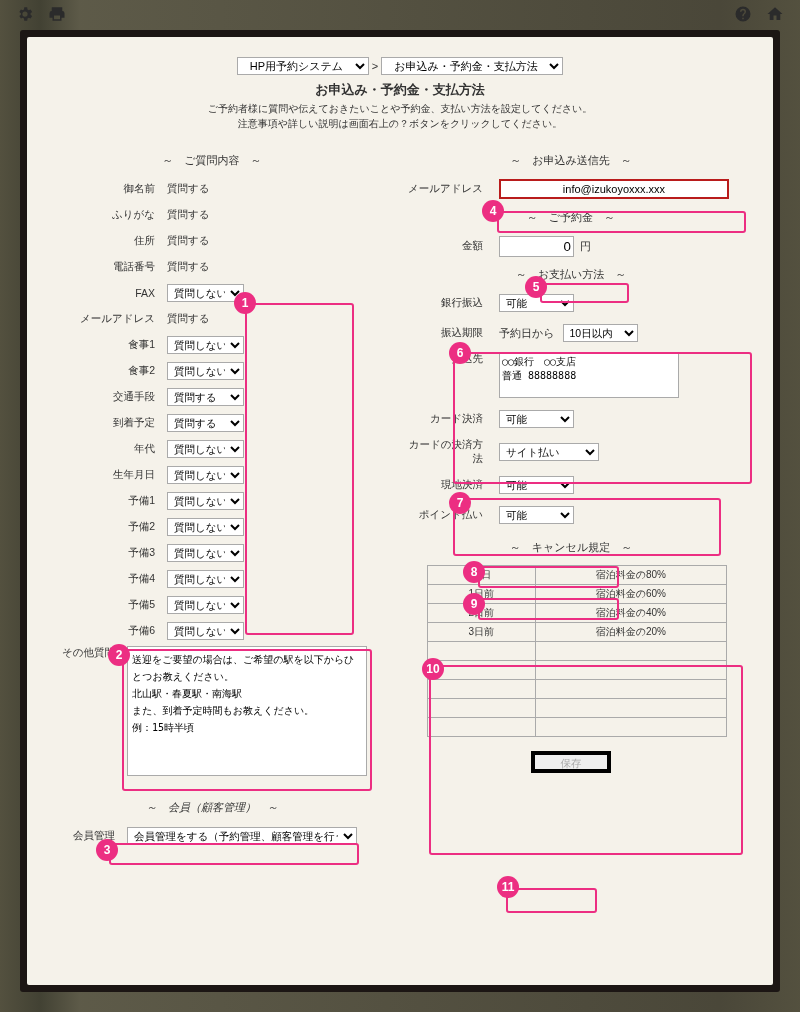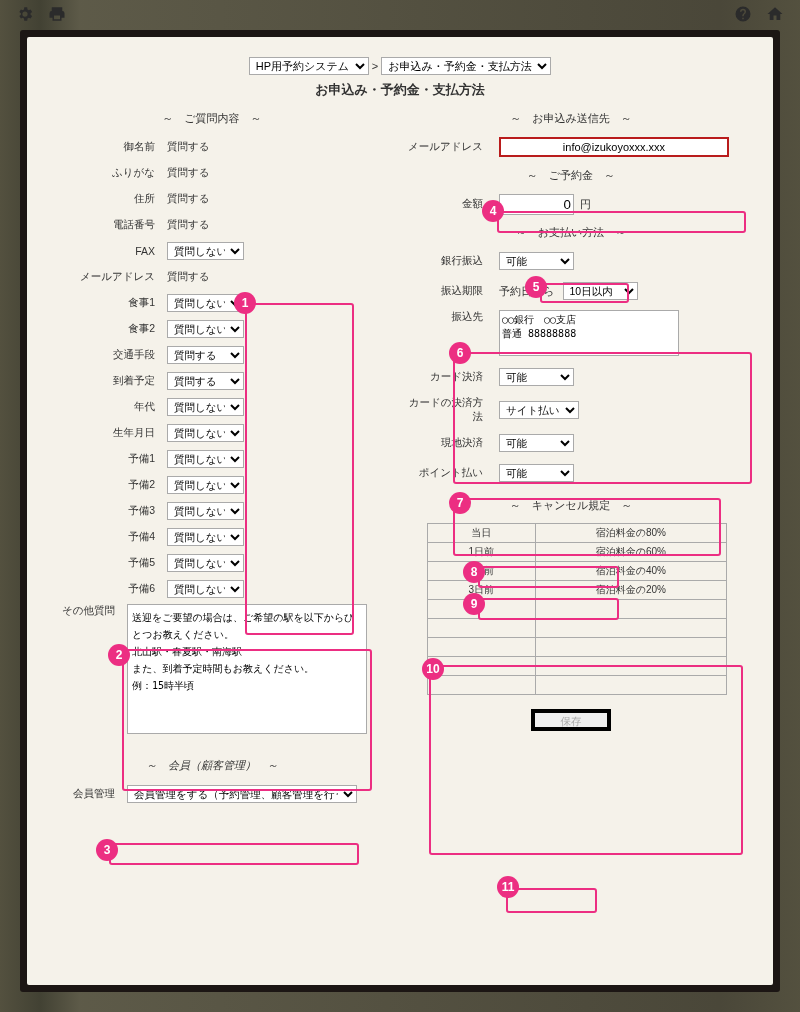--- a/index.html
+++ b/index.html
@@ -50,21 +50,21 @@
     }
     .toolbar-left { display: flex; gap: 14px; }
     .toolbar-right { margin-left: auto; display: flex; gap: 14px; }
     .toolbar svg { width: 18px; height: 18px; fill: #2b2b2b; cursor: pointer; }
     .breadcrumb {
       text-align: center;
       margin-bottom: 6px;
     }
     .breadcrumb select {
       font-size: 11px;
-      padding: 1px 2px;
+      padding: 1px 8px;
       background: #fff;
       border: 1px solid #aaa;
     }
     .page-title {
       text-align: center;
       font-weight: bold;
       font-size: 13px;
       margin: 6px 0 2px;
     }
     .page-desc {
@@ -167,21 +167,21 @@
       padding-right: 16px;
       font-size: 10.5px;
     }
     .r-row select {
       width: 75px;
       font-size: 10.5px;
       padding: 1px 2px;
       background: #fff;
       border: 1px solid #aaa;
     }
-    .r-row select.wide2 { width: 80px; }
+    .r-row select.wide2 { width: 100px; }
     textarea.bankdest {
       width: 180px;
       height: 46px;
       font-size: 10px;
       padding: 2px;
       border: 1px solid #aaa;
       resize: none;
       background: #fff;
     }
     table.cancel {
@@ -237,20 +237,23 @@
 <div class="outer-frame">
   <div class="inner-canvas">
 
     <div class="breadcrumb">
       <select><option>HP用予約システム</option></select>
       <span>&gt;</span>
       <select><option>お申込み・予約金・支払方法</option></select>
     </div>
 
     <div class="page-title">お申込み・予約金・支払方法</div>
+    <div class="page-desc">
+      <span>ご予約者様に質問や伝えておきたいことや予約金、支払い方法を設定してください。</span><br><span>注意事項や詳しい説明は画面右上の？ボタンをクリックしてください。</span>
+    </div>
 
     <div class="columns">
 
       <div class="col-left">
         <div class="section-title">～　ご質問内容　～</div>
         <div id="q-list">
             <div class="field-row">
               <div class="field-label">御名前</div>
               <div class="field-value">質問する</div>
             </div>

